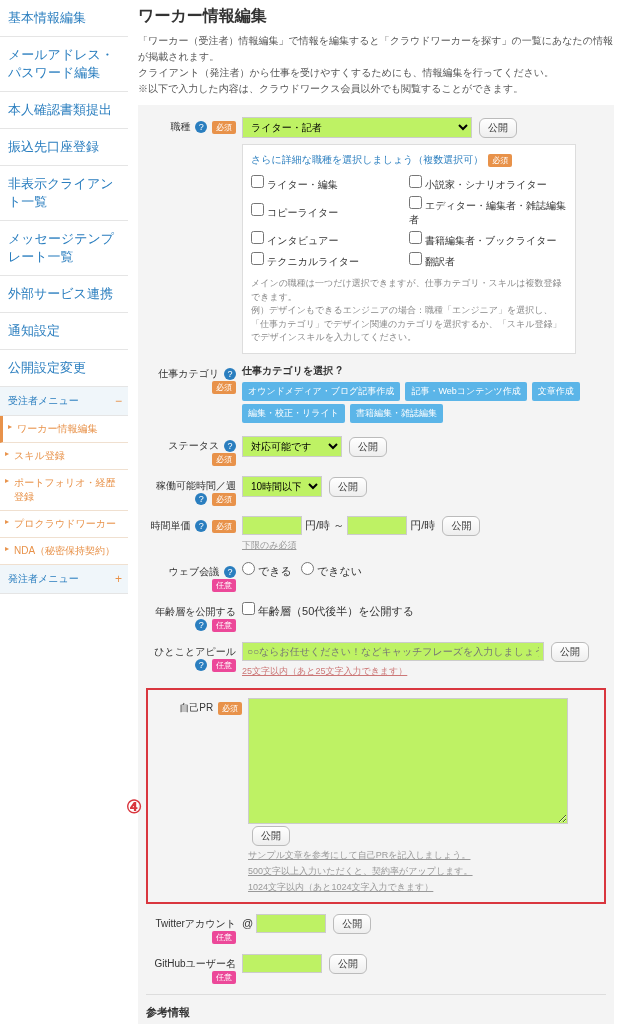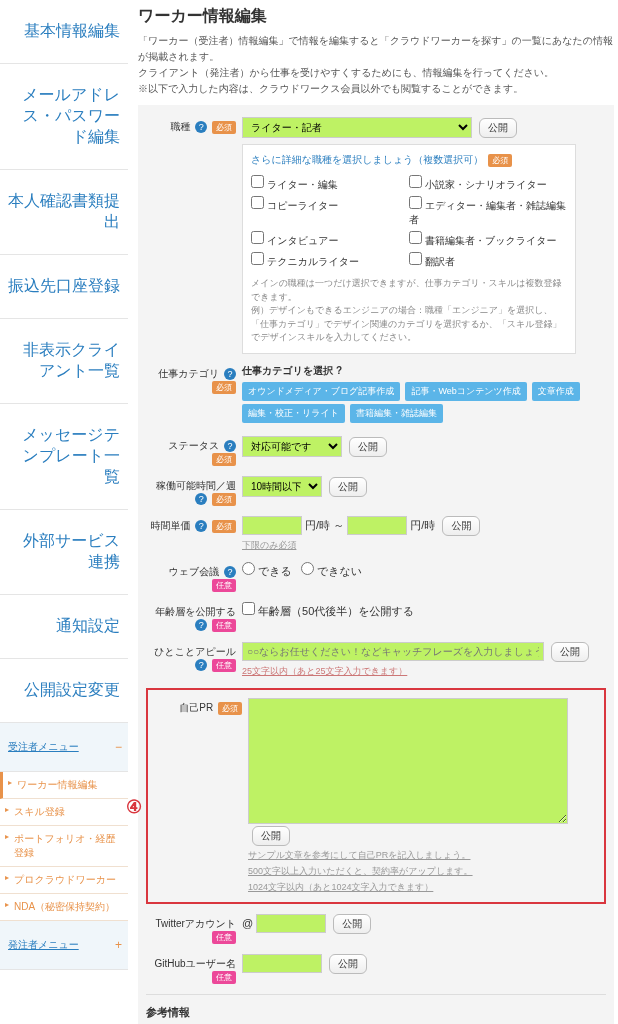--- a/index.html
+++ b/index.html
@@ -1,20 +1,20 @@
 <!DOCTYPE html>
 <html><head>
   <meta charset="utf-8">
   <style>
     * { box-sizing: border-box; margin: 0; padding: 0; }
     body { font-family: "Hiragino Sans", "Meiryo", sans-serif; font-size: 11px; color: #333; background: #fff; width: 618px; }
     .container { display: flex; }
     .sidebar { width: 128px; flex-shrink: 0; }
-    .sidebar-item { padding: 21px 8px; border-bottom: 1px solid #e5e5e5; color: #2a7ebf; cursor: pointer; font-size: 16px; text-align: right; }
-    .sidebar-header { background: #f0f6fa; padding: 17px 8px; border-bottom: 1px solid #e5e5e5; color: #2a7ebf; font-size: 10px; position: relative; cursor: pointer; text-decoration: underline; }
+    .sidebar-item { padding: 9px 8px; border-bottom: 1px solid #e5e5e5; color: #2a7ebf; cursor: pointer; font-size: 13px; }
+    .sidebar-header { background: #f0f6fa; padding: 7px 8px; border-bottom: 1px solid #e5e5e5; color: #2a7ebf; font-size: 10px; position: relative; cursor: pointer; }
     .sidebar-header .toggle { position: absolute; right: 6px; color: #e8924a; font-size: 12px; }
     .sidebar-sub { padding: 6px 4px 6px 14px; border-bottom: 1px solid #f0e0d0; color: #e8924a; font-size: 10px; cursor: pointer; position: relative; }
     .sidebar-sub::before { content: "▸"; position: absolute; left: 5px; font-size: 8px; }
     .sidebar-sub.active { border-left: 3px solid #e8924a; background: #fff; }
     
     .main { flex: 1; padding: 0 4px 0 10px; }
     .page-title { font-size: 16px; font-weight: bold; padding: 6px 0; }
     .page-desc { font-size: 10px; color: #555; line-height: 1.6; padding-bottom: 8px; }
     .form-body { background: #f4f4f4; padding: 12px 8px; }
     
@@ -24,21 +24,21 @@
     .form-label .badge-req { display: inline-block; background: #e8924a; color: #fff; font-size: 8px; padding: 1px 4px; border-radius: 2px; margin-left: 2px; }
     .form-label .badge-opt { display: inline-block; background: #ec4899; color: #fff; font-size: 8px; padding: 1px 4px; border-radius: 2px; margin-left: 2px; }
     .form-content { flex: 1; }
     
     select, input[type="text"], textarea { border: 1px solid #ccc; padding: 3px 4px; font-size: 10px; background: #bef264; }
     .btn-pub { display: inline-block; border: 1px solid #bbb; background: linear-gradient(#fff,#eee); padding: 2px 8px; font-size: 10px; border-radius: 6px; cursor: pointer; margin-left: 4px; }
     
     .detail-box { border: 1px solid #ddd; background: #fff; padding: 8px; margin-top: 6px; width: 334px; }
     .detail-box-title { color: #2a7ebf; font-size: 10px; margin-bottom: 6px; }
     .detail-box-title .badge-req { display: inline-block; background: #e8924a; color: #fff; font-size: 8px; padding: 1px 4px; border-radius: 2px; margin-left: 2px; }
-    .checkbox-grid { display: flex; flex-wrap: wrap; }
+    .checkbox-grid { display: flex; flex-wrap: wrap; align-items: center; }
     .checkbox-item { width: 50%; padding: 2px 0; font-size: 10px; }
     .checkbox-item input { margin-right: 3px; }
     .detail-note { font-size: 9px; color: #888; line-height: 1.5; margin-top: 6px; }
     
     .cat-title { font-size: 10px; font-weight: bold; margin-bottom: 4px; cursor: pointer; }
     .tag { display: inline-block; background: #5bb5e8; color: #fff; font-size: 9px; padding: 3px 6px; border-radius: 2px; margin-right: 2px; margin-bottom: 3px; }
     
     .note-small { font-size: 9px; color: #999; margin-top: 3px; text-decoration: underline; }
     
     .highlight-box { border: 2px solid #d9363e; padding: 8px 4px; margin-bottom: 10px; }

